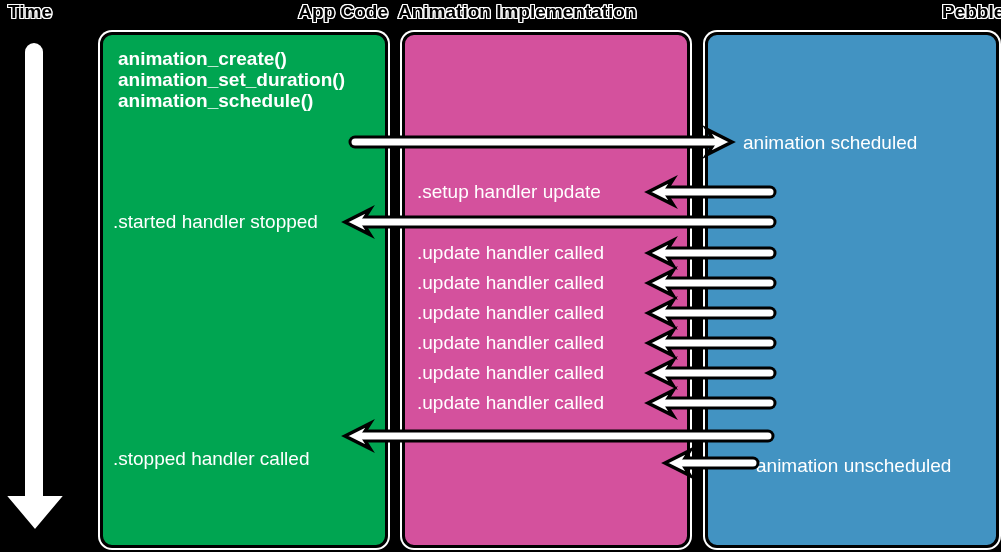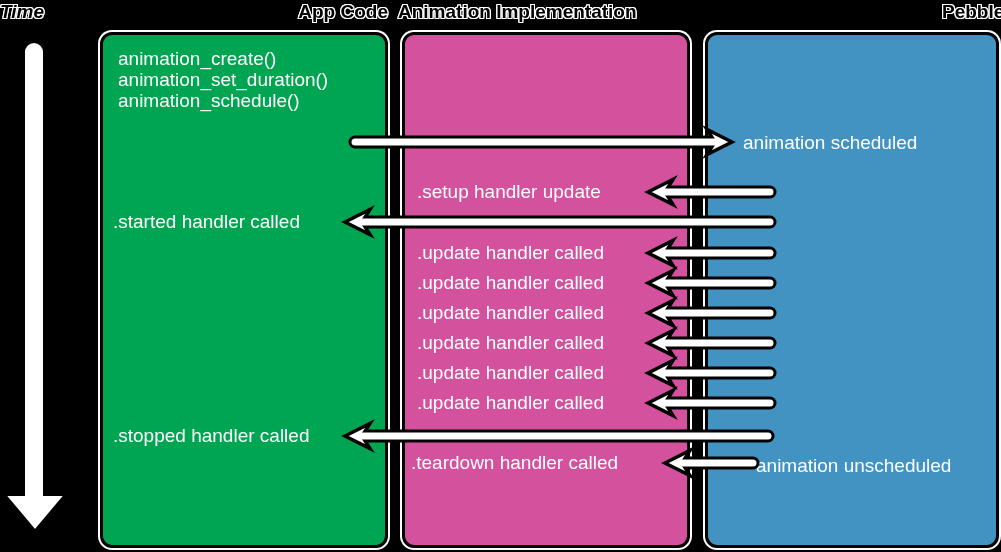--- a/index.html
+++ b/index.html
@@ -7,37 +7,37 @@
     position:relative;width:1001px;height:552px;background:var(--background,#000);
     font-family:"Liberation Sans",sans-serif;overflow:hidden;
   }
   .hdr{
     position:absolute;top:1px;font-size:19px;font-weight:bold;color:#000;
     -webkit-text-stroke:2px #fff;paint-order:stroke fill;
     text-shadow:-1px -1px 0 #fff,1px -1px 0 #fff,-1px 1px 0 #fff,1px 1px 0 #fff,
                 0 -1px 0 #fff,0 1px 0 #fff,-1px 0 0 #fff,1px 0 0 #fff;
     white-space:nowrap;
   }
-  .hdr-time{left:0;font-style:italic;}
+  .hdr-time{left:8px;}
   .hdr-app{left:100px;width:288px;text-align:right;}
   .hdr-impl{left:398px;width:288px;}
   .hdr-os{left:743px;width:294px;text-align:right;}
   .box{
     position:absolute;top:32px;height:510px;border:3px solid #000;border-radius:12px;
     box-shadow:0 0 0 2px #fff;
   }
   .box-green{left:100px;width:282px;background:var(--app_code_bg,#00A551);}
   .box-magenta{left:402px;width:282px;background:var(--impl_bg,#D4519D);}
   .box-blue{left:705px;width:288px;background:var(--os_bg,#4293C2);}
   .txt{
     position:absolute;color:var(--text,#fff);font-size:19px;font-weight:normal;
     line-height:22px;white-space:nowrap;z-index:2;
   }
   .calls{position:absolute;left:118px;top:48px;line-height:21px;z-index:2;
-         color:var(--text,#fff);font-size:19px;font-weight:normal;white-space:nowrap;}
+         color:var(--text,#fff);font-size:19px;font-weight:bold;white-space:nowrap;}
   .arrows{position:absolute;left:0;top:0;z-index:3;pointer-events:none;}
 </style>
 </head>
 <body>
 
 <div class="canvas">
 
   <div class="hdr hdr-time">Time</div>
   <div class="hdr hdr-app">App Code</div>
   <div class="hdr hdr-impl">Animation Implementation</div>
@@ -45,31 +45,30 @@
 
   <div class="box box-green"></div>
   <div class="box box-magenta"></div>
   <div class="box box-blue"></div>
 
   <div class="calls">
     <div>animation_create()</div>
     <div>animation_set_duration()</div>
     <div>animation_schedule()</div>
   </div>
-  <div class="txt" style="left:113px;top:211px">.started handler called</div>
-  <div class="txt" style="left:113px;top:425px">.stopped handler called</div>
+  <div class="txt" style="left:113px;top:211px">.started handler stopped</div>
+  <div class="txt" style="left:113px;top:448px">.stopped handler called</div>
 
   <div class="txt" style="left:417px;top:181px">.setup handler update</div>
   <div class="txt" style="left:417px;top:242px">.update handler called</div>
   <div class="txt" style="left:417px;top:272px">.update handler called</div>
   <div class="txt" style="left:417px;top:302px">.update handler called</div>
   <div class="txt" style="left:417px;top:332px">.update handler called</div>
   <div class="txt" style="left:417px;top:362px">.update handler called</div>
   <div class="txt" style="left:417px;top:392px">.update handler called</div>
-  <div class="txt" style="left:411px;top:452px">.teardown handler called</div>
 
   <div class="txt" style="left:743px;top:132px">animation scheduled</div>
   <div class="txt" style="left:756px;top:455px">animation unscheduled</div>
 
   <svg class="arrows" width="1001" height="552" viewBox="0 0 1001 552">
 
     <g>
       <line x1="34" y1="52" x2="34" y2="492" stroke="#000" stroke-width="26" stroke-linecap="round"></line>
       <polygon points="3,494 67,494 35,532" fill="#fff" stroke="#000" stroke-width="4"></polygon>
       <line x1="34" y1="52" x2="34" y2="500" stroke="#fff" stroke-width="18" stroke-linecap="round"></line>

